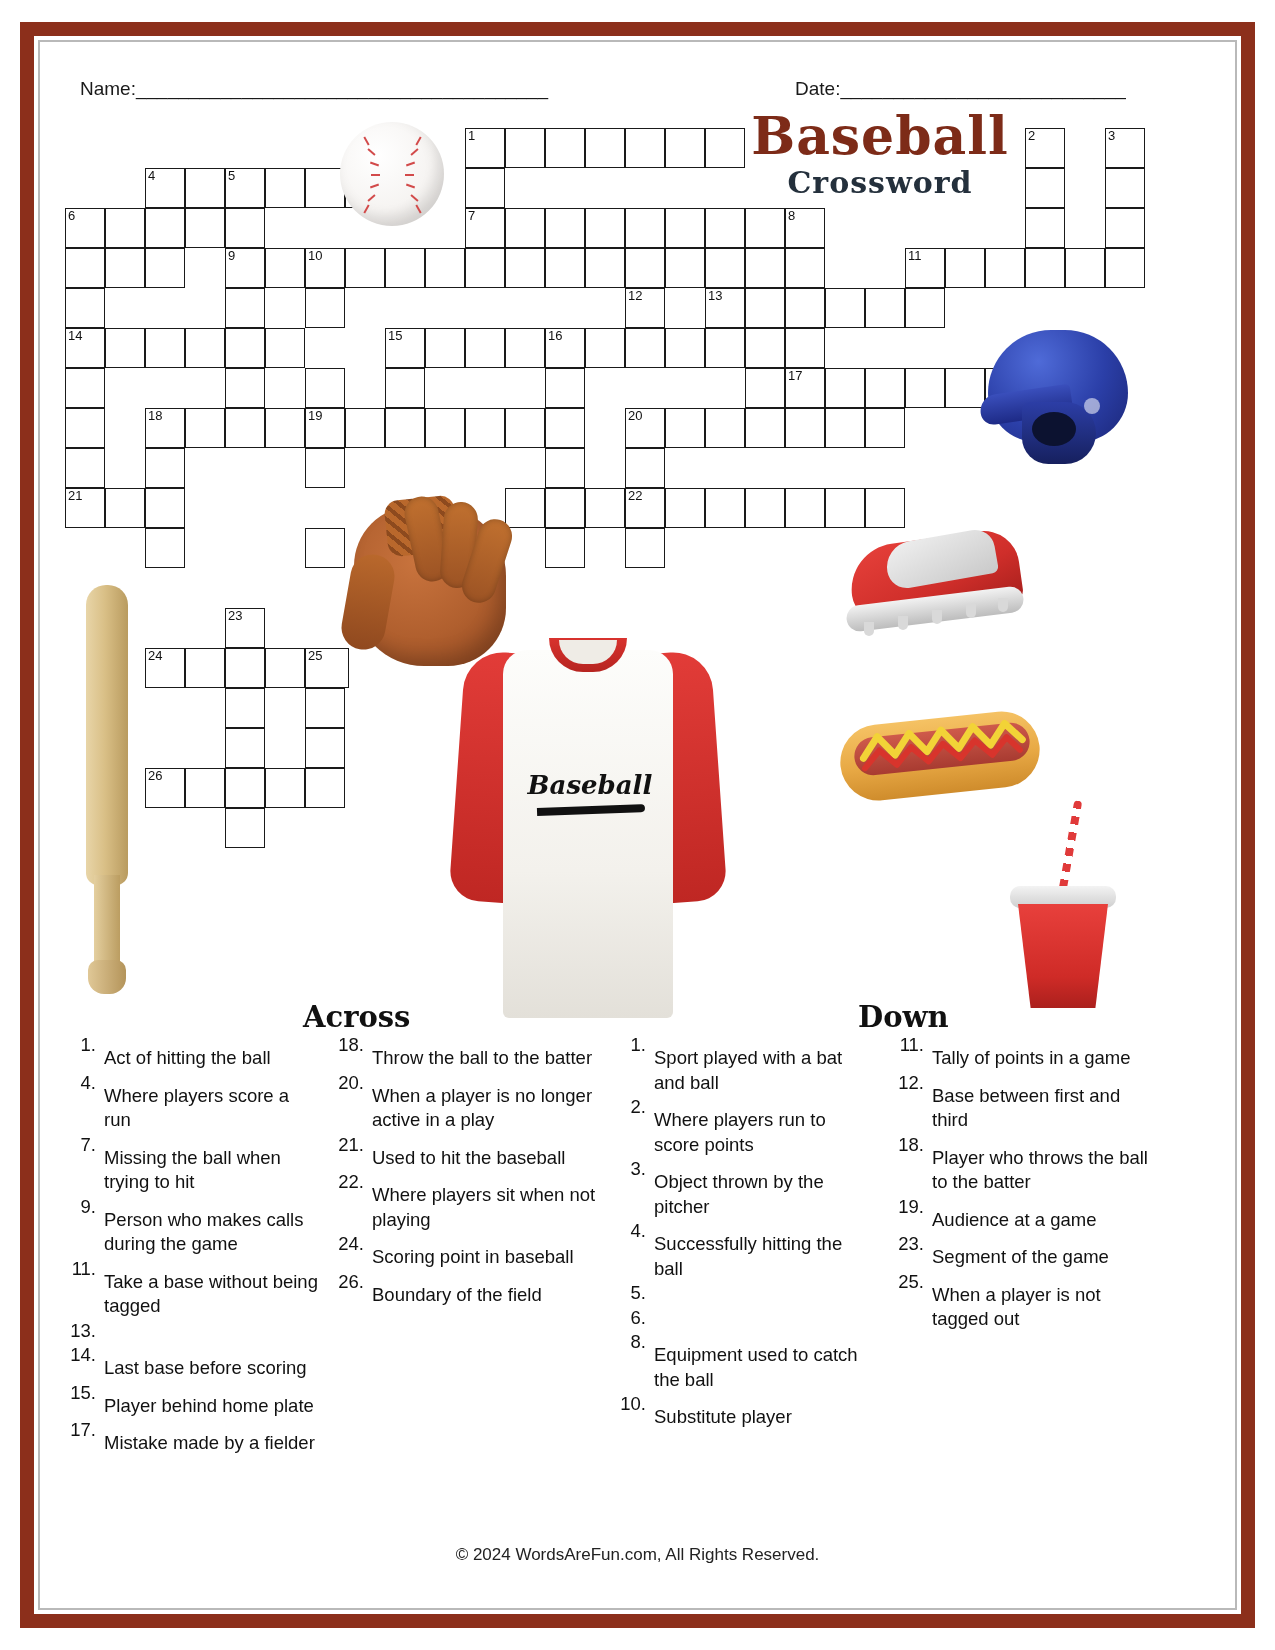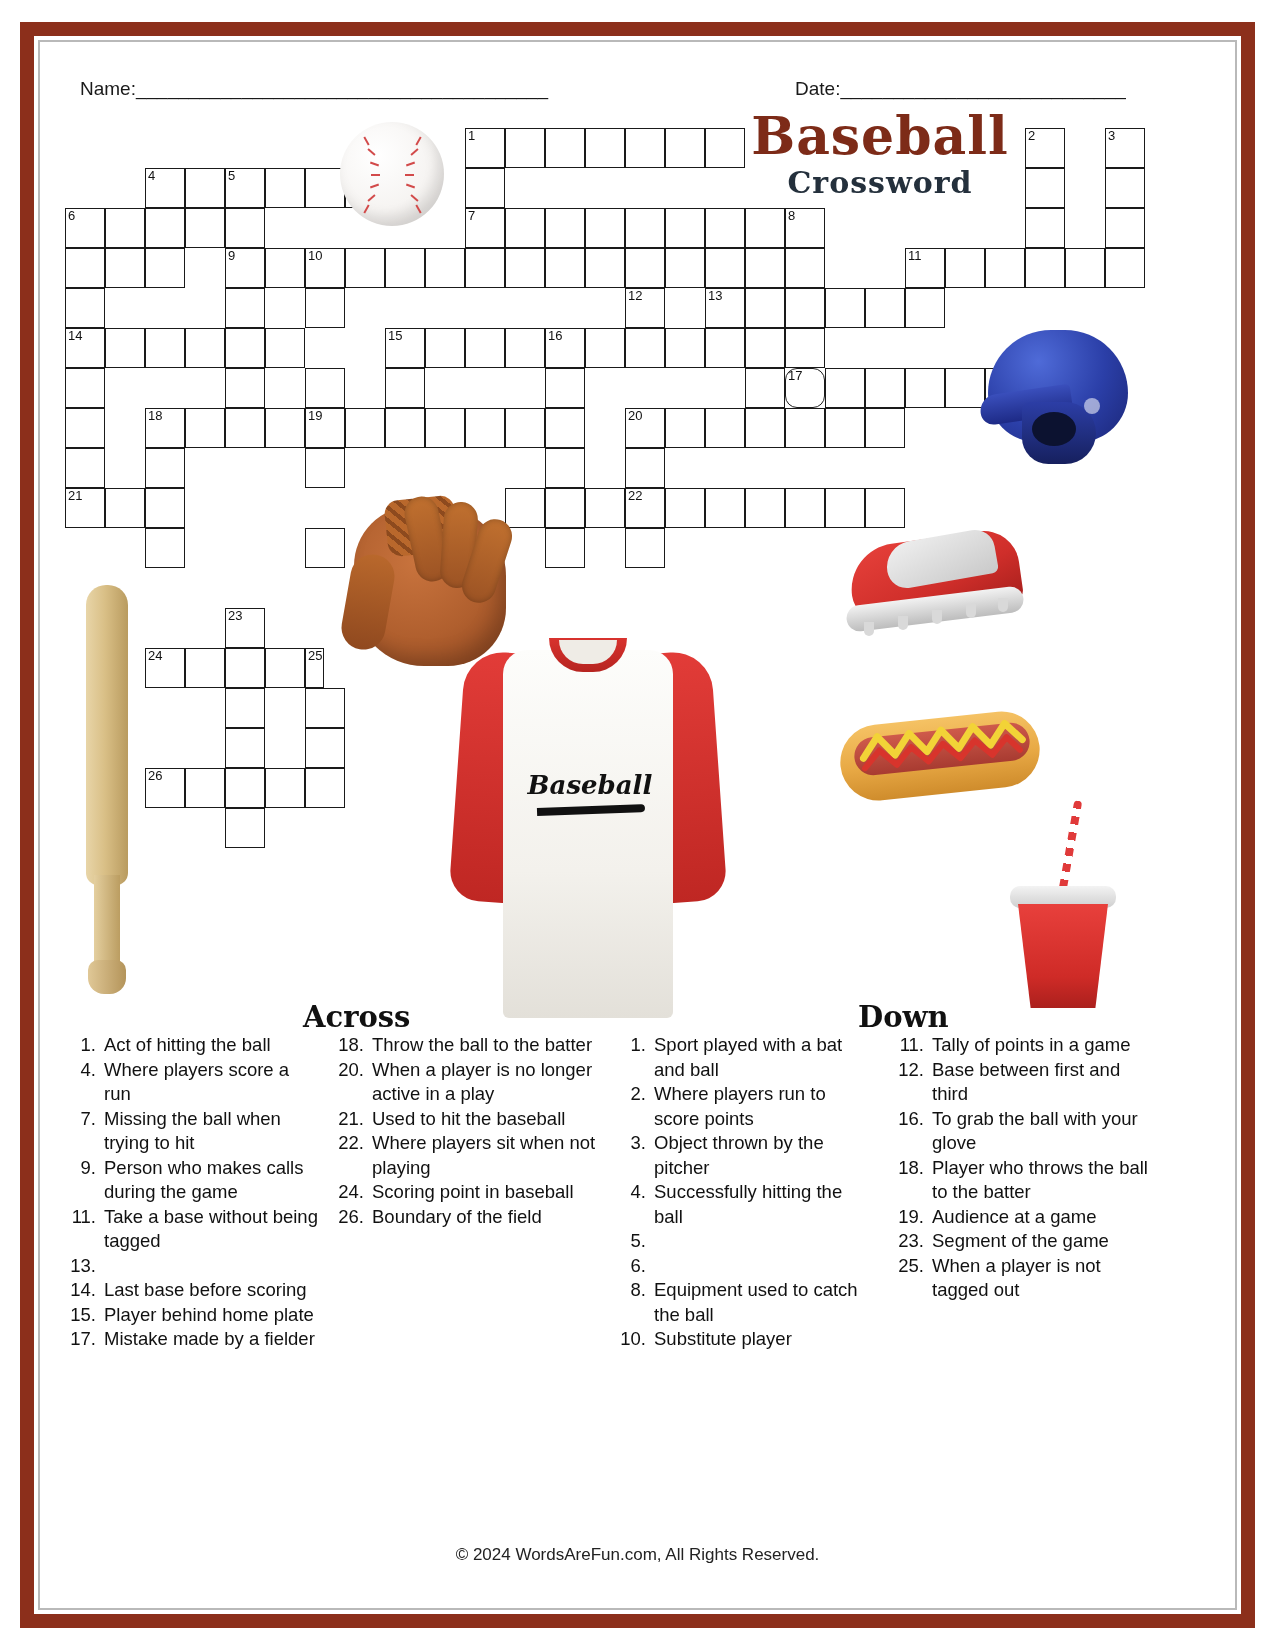--- a/index.html
+++ b/index.html
@@ -396,20 +396,21 @@
     margin-bottom: 0px;
   }
   .clue .n {
     width: 34px;
     text-align: right;
     padding-right: 8px;
     flex: 0 0 auto;
   }
   .clue .t {
     flex: 1 1 auto;
+    margin-top: 13px;
   }
   #across-col-1 { left: 62px; top: 1033px; width: 258px; }
   #across-col-2 { left: 330px; top: 1033px; width: 270px; }
   #down-col-1   { left: 612px; top: 1033px; width: 262px; }
   #down-col-2   { left: 890px; top: 1033px; width: 262px; }
 
   .footer {
     position: absolute;
     left: 0; top: 1545px;
     width: 1275px;
@@ -552,21 +553,21 @@
       <div class="cell" style="left: 665px; top: 328px; width: 40px; height: 40px;"></div>
       <div class="cell" style="left: 705px; top: 328px; width: 40px; height: 40px;"></div>
       <div class="cell" style="left: 745px; top: 328px; width: 40px; height: 40px;"></div>
       <div class="cell" style="left: 785px; top: 328px; width: 40px; height: 40px;"></div>
       <div class="cell" style="left: 65px; top: 368px; width: 40px; height: 40px;"></div>
       <div class="cell" style="left: 225px; top: 368px; width: 40px; height: 40px;"></div>
       <div class="cell" style="left: 305px; top: 368px; width: 40px; height: 40px;"></div>
       <div class="cell" style="left: 385px; top: 368px; width: 40px; height: 40px;"></div>
       <div class="cell" style="left: 545px; top: 368px; width: 40px; height: 40px;"></div>
       <div class="cell" style="left: 745px; top: 368px; width: 40px; height: 40px;"></div>
-      <div class="cell" style="left: 785px; top: 368px; width: 40px; height: 40px; border-radius: 12px;">
+      <div class="cell" style="left: 785px; top: 368px; width: 40px; height: 40px;">
         <span class="num">17</span>
       </div>
       <div class="cell" style="left: 825px; top: 368px; width: 40px; height: 40px;"></div>
       <div class="cell" style="left: 865px; top: 368px; width: 40px; height: 40px;"></div>
       <div class="cell" style="left: 905px; top: 368px; width: 40px; height: 40px;"></div>
       <div class="cell" style="left: 945px; top: 368px; width: 40px; height: 40px;"></div>
       <div class="cell" style="left: 985px; top: 368px; width: 40px; height: 40px;"></div>
       <div class="cell" style="left: 65px; top: 408px; width: 40px; height: 40px;"></div>
       <div class="cell" style="left: 145px; top: 408px; width: 40px; height: 40px;">
         <span class="num">18</span>
@@ -620,21 +621,21 @@
       <div class="cell" style="left: 625px; top: 528px; width: 40px; height: 40px;"></div>
       <div class="cell" style="left: 225px; top: 608px; width: 40px; height: 40px;">
         <span class="num">23</span>
       </div>
       <div class="cell" style="left: 145px; top: 648px; width: 40px; height: 40px;">
         <span class="num">24</span>
       </div>
       <div class="cell" style="left: 185px; top: 648px; width: 40px; height: 40px;"></div>
       <div class="cell" style="left: 225px; top: 648px; width: 40px; height: 40px;"></div>
       <div class="cell" style="left: 265px; top: 648px; width: 40px; height: 40px;"></div>
-      <div class="cell" style="left: 305px; top: 648px; width: 19px; height: 40px;">
+      <div class="cell" style="left: 305px; top: 648px; width: 44px; height: 40px;">
         <span class="num">25</span>
       </div>
       <div class="cell" style="left: 225px; top: 688px; width: 40px; height: 40px;"></div>
       <div class="cell" style="left: 305px; top: 688px; width: 40px; height: 40px;"></div>
       <div class="cell" style="left: 225px; top: 728px; width: 40px; height: 40px;"></div>
       <div class="cell" style="left: 305px; top: 728px; width: 40px; height: 40px;"></div>
       <div class="cell" style="left: 145px; top: 768px; width: 40px; height: 40px;">
         <span class="num">26</span>
       </div>
       <div class="cell" style="left: 185px; top: 768px; width: 40px; height: 40px;"></div>
@@ -825,24 +826,20 @@
   <div class="clue-col" id="down-col-2">
       <div class="clue">
         <div class="n">11.</div>
         <div class="t">Tally of points in a game</div>
       </div>
       <div class="clue">
         <div class="n">12.</div>
         <div class="t">Base between first and third</div>
       </div>
       <div class="clue">
-        <div class="n">16.</div>
-        <div class="t">To grab the ball with your glove</div>
-      </div>
-      <div class="clue">
         <div class="n">18.</div>
         <div class="t">Player who throws the ball to the batter</div>
       </div>
       <div class="clue">
         <div class="n">19.</div>
         <div class="t">Audience at a game</div>
       </div>
       <div class="clue">
         <div class="n">23.</div>
         <div class="t">Segment of the game</div>

